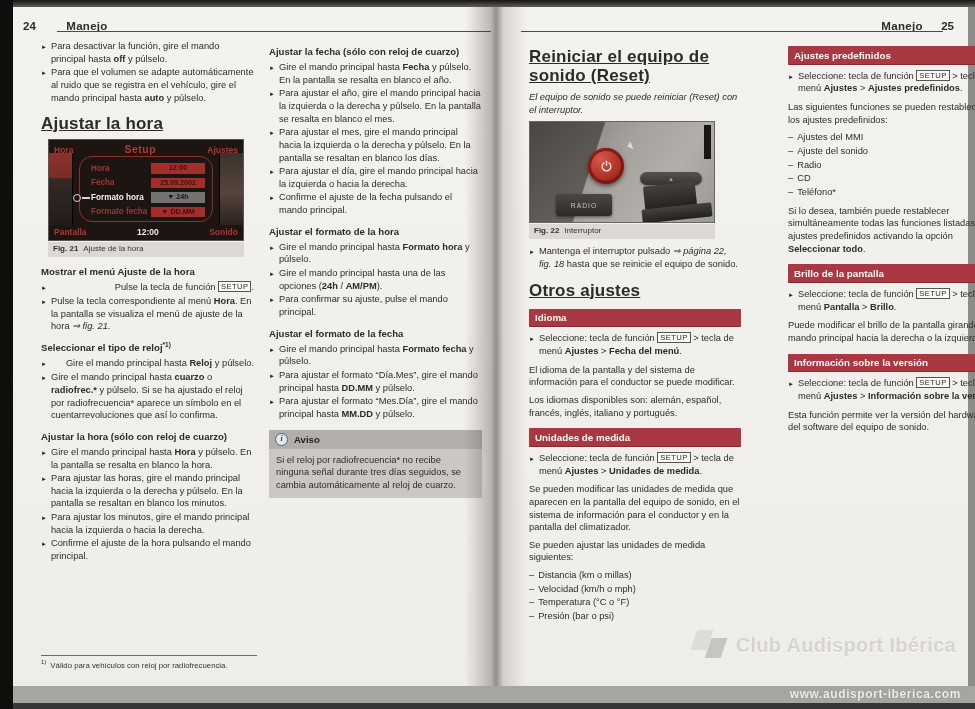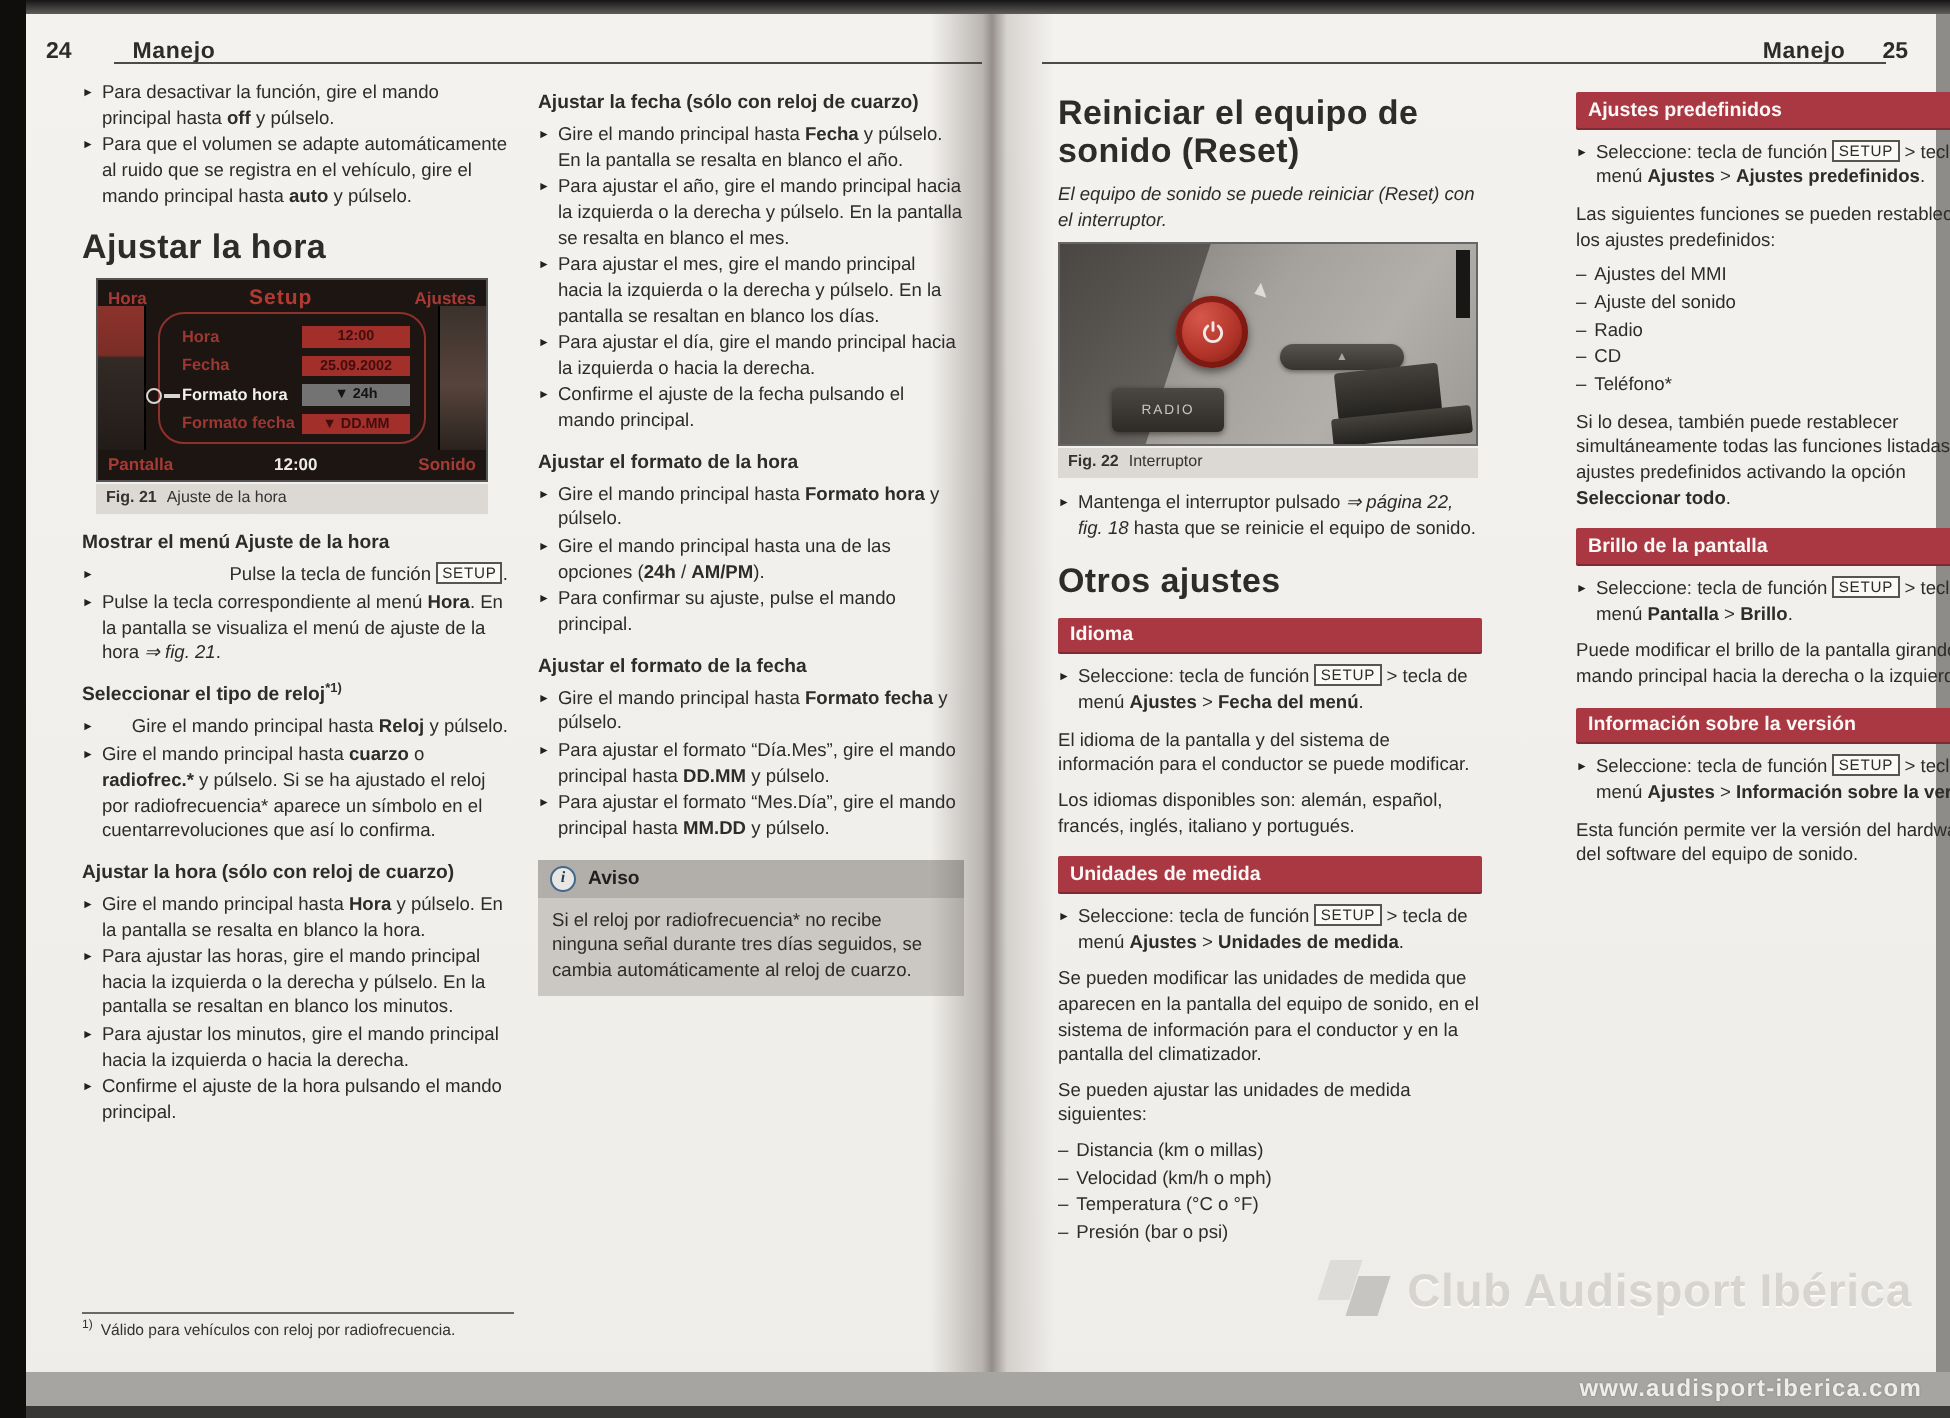--- a/index.html
+++ b/index.html
@@ -31,21 +31,21 @@
   .hdr-right{position:absolute;right:14px;top:9px;}
   .hdr-right .hdr-num{margin-left:14px;}
   .rule-right{position:absolute;left:508px;top:24px;width:422px;height:1px;background:#4c4b49;}
   
   .col{position:absolute;top:30px;font-size:9.3px;line-height:1.36;}
   #col-l1{left:28px;width:213px;}
   #col-l2{left:256px;width:213px;}
   #col-r1{left:516px;width:212px;}
   #col-r2{left:729px;width:212px;margin-left:46px;}
   
-  .h1{font-size:17px;font-weight:bold;letter-spacing:.2px;margin:10px 0 6px;line-height:1.12;}
+  .h1{font-size:17px;font-weight:bold;letter-spacing:.2px;margin:10px 0 6px;line-height:1.12;text-decoration:underline;}
   .h2{font-size:9.6px;font-weight:bold;margin:8px 0 3px;}
   .h2 sup{font-size:6.5px;}
   .para{margin:5px 0;}
   .bullets{margin:3px 0 6px;}
   .b-item{display:flex;margin-bottom:1px;justify-content:space-between;}
   .b-mark{font-size:6px;line-height:12px;margin:1px 4px 0 0;color:#232220;flex:none;}
   .d-item{display:flex;margin-bottom:1px;}
   .d-mark{margin-right:4px;flex:none;}
   .r-b{font-weight:bold;}
   .r-i{font-style:italic;}
@@ -61,21 +61,21 @@
              padding:3px 6px;}
   .notice-ic{width:11px;height:11px;border-radius:50%;border:1.3px solid #41698e;
              background:#e9e7e3;color:#1e3c58;font-size:8px;font-weight:bold;
              font-style:italic;display:flex;align-items:center;justify-content:center;
              font-family:"Liberation Serif",serif;flex:none;}
   .notice-ttl{font-weight:bold;font-size:9.6px;color:#201f1e;}
   .notice-bd{background:#cbc8c3;padding:5px 7px 7px;}
   
   .figure{margin:5px 0 6px;}
   #fig21{width:196px;margin-left:7px;}
-  #fig22{width:210px;}
+  #fig22{width:186px;}
   .figcap{display:flex;gap:5px;background:#dcd9d4;padding:2px 5px;font-size:8px;
           color:#333231;margin-top:1px;}
   .figcap b{flex:none;}
   .figtag{position:absolute;right:3px;top:3px;width:7px;height:34px;background:#191715;}
   
   .mmi{position:relative;height:100px;background:#1d1512;overflow:hidden;
        border:1px solid #555;}
   .knob{position:absolute;top:13px;bottom:15px;width:23px;}
   .knob-l{left:0;background:linear-gradient(180deg,#8c332b 0%,#7a2d26 34%,#332a25 36%,#221c19 100%);
           border-right:1px solid #000;}
@@ -128,21 +128,21 @@
   
   .footnote{position:absolute;left:28px;bottom:16px;width:216px;border-top:1px solid #6b6966;
             padding-top:3px;font-size:7.8px;color:#343331;}
   .footnote sup{font-size:6px;margin-right:4px;}
   
   .wm{position:absolute;right:12px;bottom:26px;display:flex;align-items:center;gap:8px;}
   .wm-logo{position:relative;width:34px;height:30px;flex:none;}
   .wm-logo i{position:absolute;display:block;transform:skewX(-18deg);}
   .wm-logo .p1{left:0;top:0;width:16px;height:20px;background:#dedcd8;}
   .wm-logo .p2{left:14px;top:8px;width:16px;height:20px;background:#c7c5c1;}
-  .wm-title{font-size:23px;font-weight:bold;color:#d7d4d0;letter-spacing:.3px;
+  .wm-title{font-size:20px;font-weight:bold;color:#d7d4d0;letter-spacing:.3px;
             text-shadow:0 1px 0 #fbfaf8;}
 </style>
 </head>
 <body>
 
 <div class="edge-top"></div>
 <div class="edge-left"></div>
 <div class="edge-right"></div>
 
 <div class="spread">

